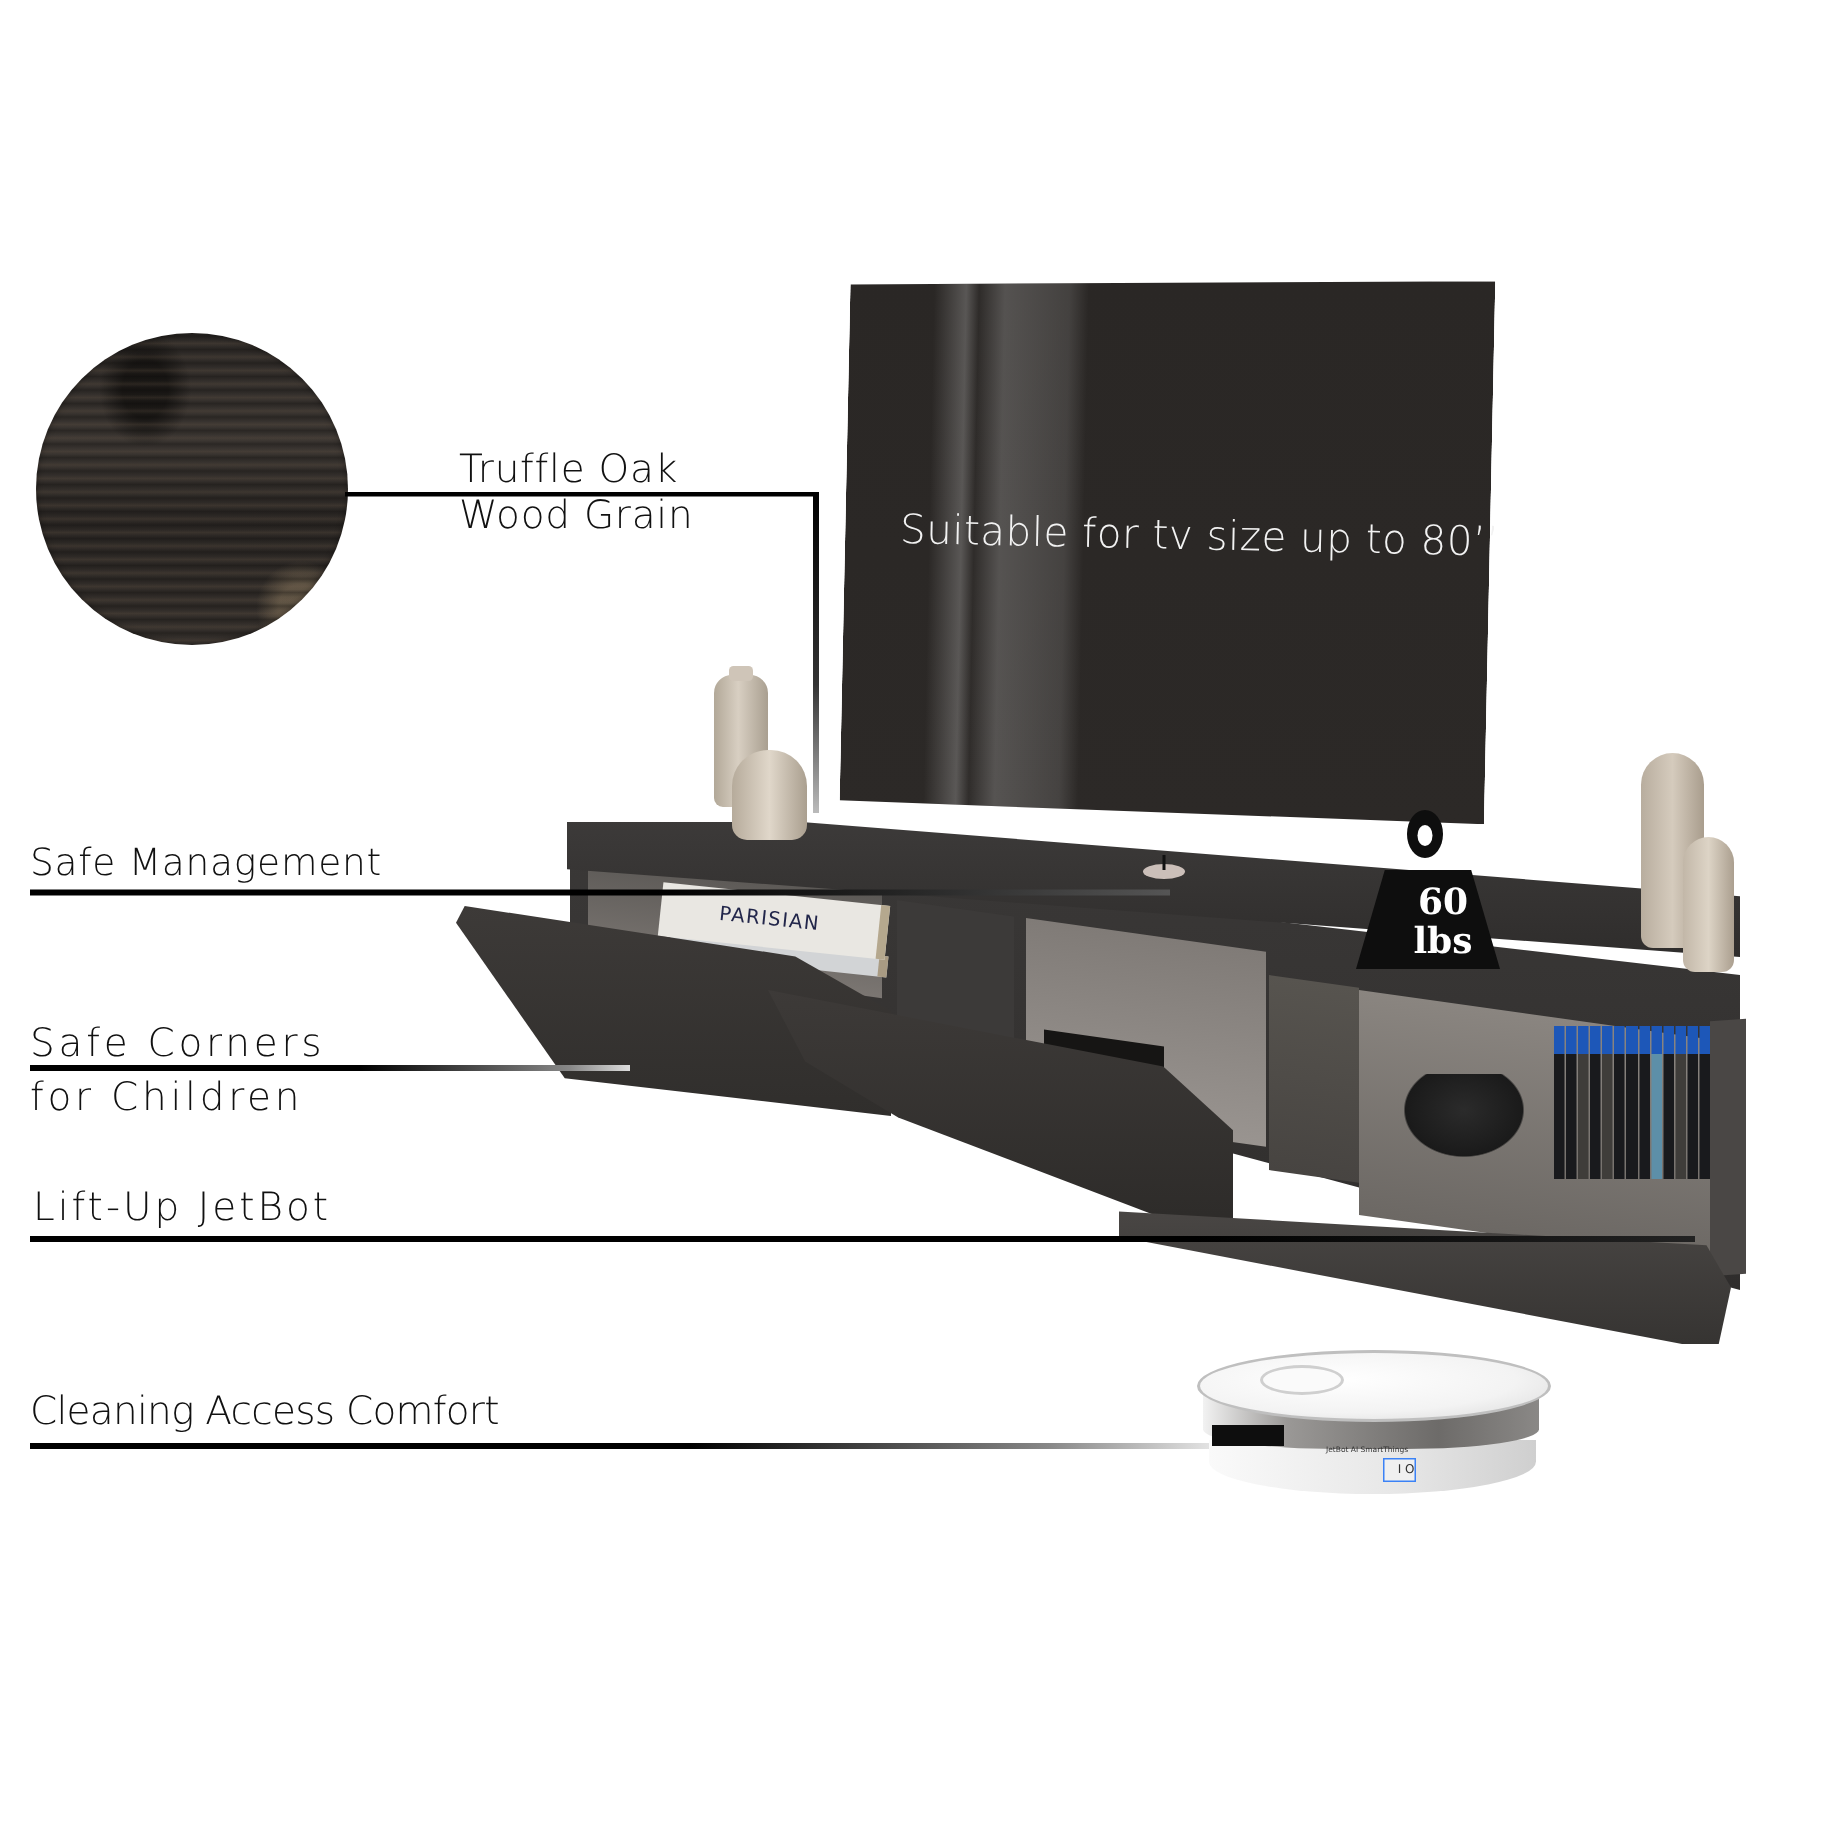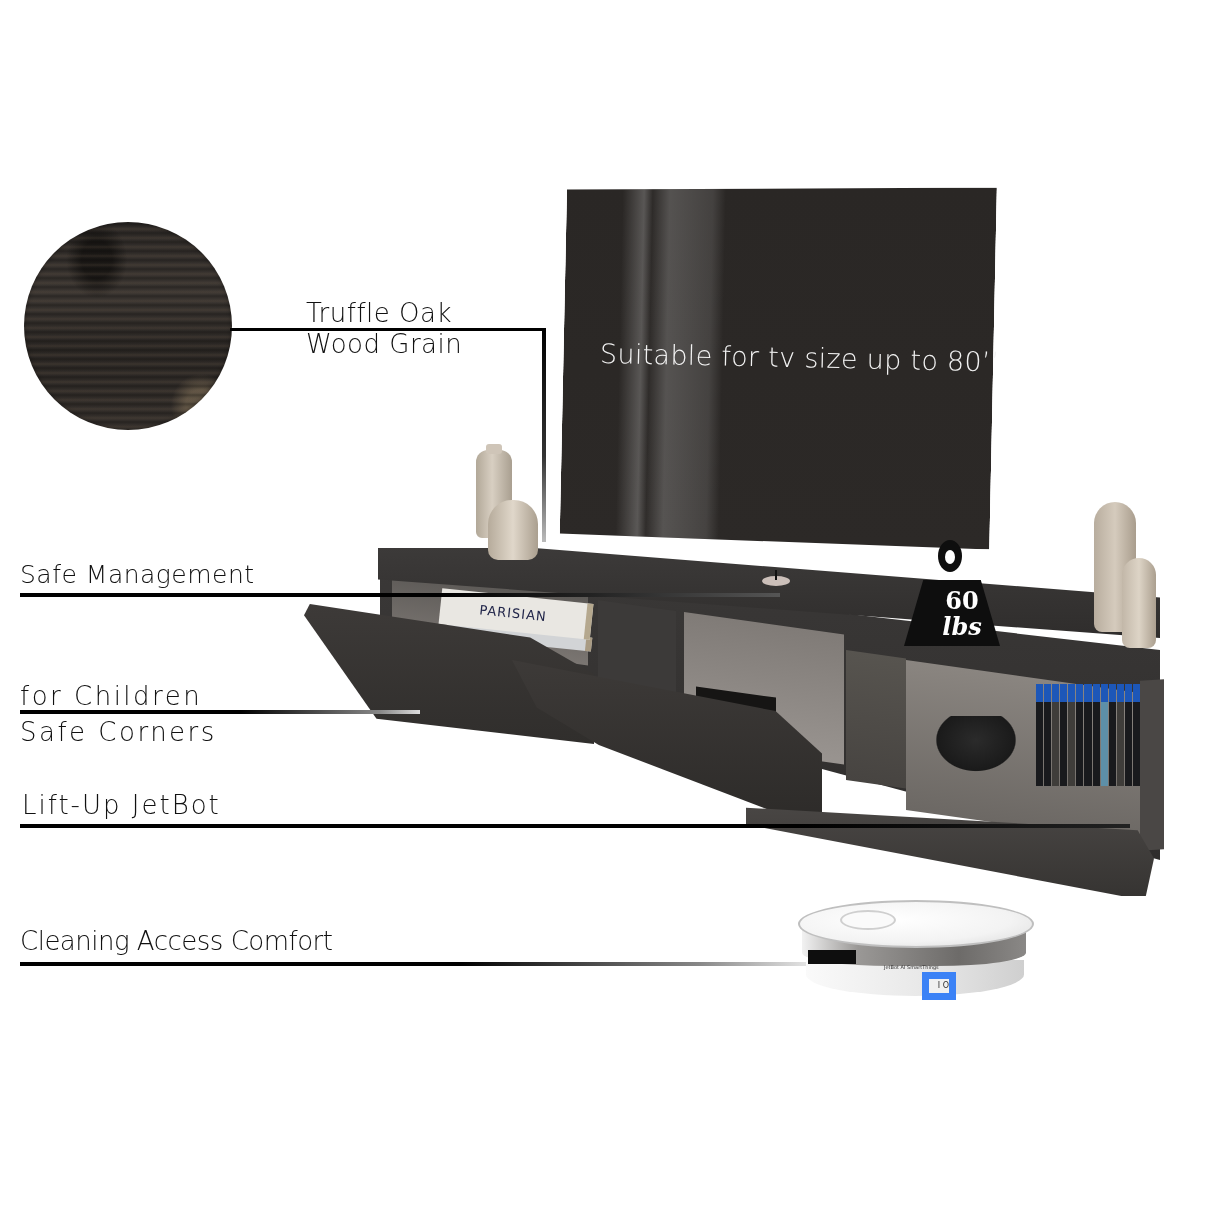--- a/index.html
+++ b/index.html
@@ -118,33 +118,33 @@
 
     
     .weight { left: 904px; top: 540px; width: 96px; height: 106px; }
     .weight-ring { position: absolute; left: 34px; top: 0; width: 24px; height: 32px; border-radius: 50%;
                    background: #0e0e0e; }
     .weight-ring::after { content: ""; position: absolute; left: 7px; top: 10px; width: 10px; height: 14px; border-radius: 50%; background: #fff; }
     .weight-body { position: absolute; left: 0; top: 40px; width: 96px; height: 66px; background: #0e0e0e;
                    clip-path: polygon(20% 0, 80% 0, 100% 100%, 0 100%); }
     .weight-txt { position: absolute; left: 10px; width: 96px; text-align: center; color: #fff;
                   font-family: "DejaVu Serif", serif; font-weight: bold; font-size: 24px; line-height: 22px; }
-    .w1 { top: 50px; } .w2 { top: 76px; font-style: italic; }
+    .w1 { top: 50px; } .w2 { top: 76px; }
 
     
     .robot { left: 798px; top: 900px; width: 232px; height: 110px; }
     .robot-top { position: absolute; left: 0; top: 0; width: 232px; height: 44px; border-radius: 50%;
                  background: radial-gradient(ellipse at 40% 40%, #ffffff 0%, #f3f3f3 60%, #d8d8d8 100%); border: 2px solid #bfbfbf; }
     .robot-lidar { position: absolute; left: 42px; top: 10px; width: 52px; height: 16px; border-radius: 50%; background: #fafafa; border: 2px solid #cfcfcf; }
     .robot-band { position: absolute; left: 4px; top: 22px; width: 224px; height: 44px;
                   background: linear-gradient(90deg, #f2f2f2 0%, #9a9896 25%, #6d6b69 70%, #8a8886 100%); border-radius: 0 0 40% 40% / 0 0 30% 30%; }
     .robot-base { position: absolute; left: 8px; top: 60px; width: 218px; height: 36px;
                   background: linear-gradient(90deg,#fafafa 0%,#e6e6e6 60%,#cfcfcf 100%); border-radius: 0 0 50% 50% / 0 0 60% 60%; }
     .robot-window { position: absolute; left: 10px; top: 50px; width: 48px; height: 14px; background: #0e0e0e; }
-    .robot-switch { position: absolute; left: 124px; top: 72px; width: 20px; height: 14px; border: 7px solid #3b82f6; background: #f0f0f0;
+    .robot-switch { position: absolute; left: 124px; top: 72px; width: 20px; height: 14px; border: 1px solid #3b82f6; background: #f0f0f0;
                     font-size: 8px; text-align: right; line-height: 14px; color: #333; }
     .robot-brand { position: absolute; left: 86px; top: 64px; font-size: 5px; color: #333; }
   </style>
 </head>
 <body>
 
 <div class="abs swatch"></div>
 <div class="abs label lbl-wood">
   <div>Truffle Oak</div>
   <div>Wood Grain</div>
@@ -198,22 +198,22 @@
   <div class="weight-ring"></div>
   <div class="weight-body"></div>
   <div class="weight-txt w1">60</div>
   <div class="weight-txt w2">lbs</div>
 </div>
 
 <div class="abs label lbl-cable">Safe Management</div>
 <div class="abs line ln-cable"></div>
 
 <div class="abs label lbl-safe">
+  <div>Safe Corners</div>
   <div>for Children</div>
-  <div>Safe Corners</div>
 </div>
 <div class="abs line ln-safe"></div>
 
 <div class="abs label lbl-lift">Lift-Up JetBot</div>
 <div class="abs line ln-lift"></div>
 
 <div class="abs label lbl-clean">Cleaning Access Comfort</div>
 <div class="abs line ln-clean"></div>
 
 <div class="abs robot">

